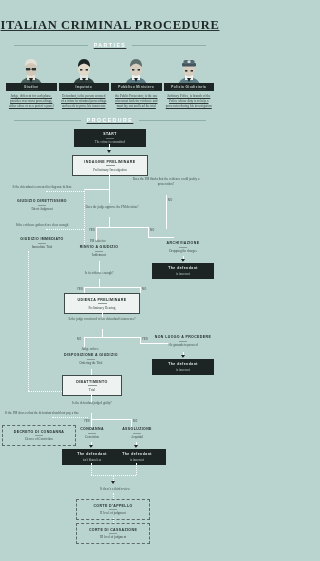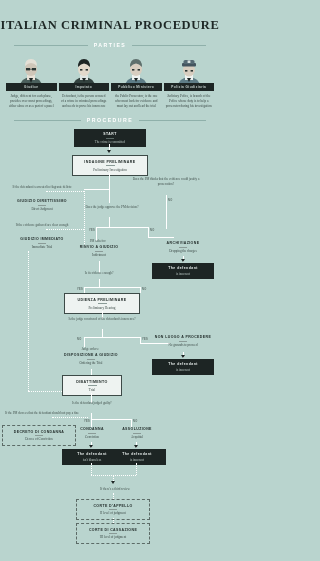--- a/index.html
+++ b/index.html
@@ -4,21 +4,21 @@
 <style>
   * { box-sizing: border-box; margin: 0; padding: 0; }
   body {
     width: 220px; height: 561px;
     background: #b9d4ce;
     font-family: "Liberation Sans", sans-serif;
     color: #2a3432;
     overflow: hidden;
     position: relative;
   }
-  .page { width: 220px; height: 410px; position: relative; }
+  .page { width: 220px; height: 410px; position: relative; text-decoration: underline; }
 
   
   .title-row {
     display: flex; align-items: center; justify-content: center;
     gap: 5px; padding: 18px 10px 0 10px;
   }
   .title-dash { width: 7px; height: 1px; background: #46544f; }
   .title {
     font-family: "Liberation Serif", serif;
     font-size: 12.5px; font-weight: bold; letter-spacing: .6px;

